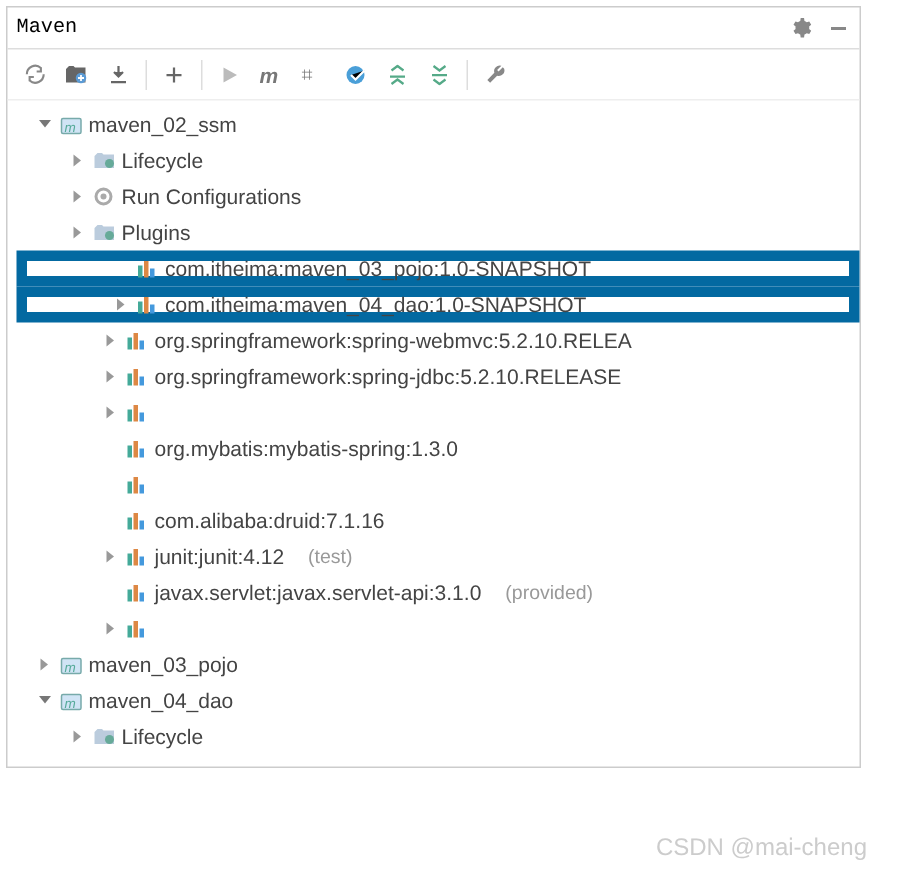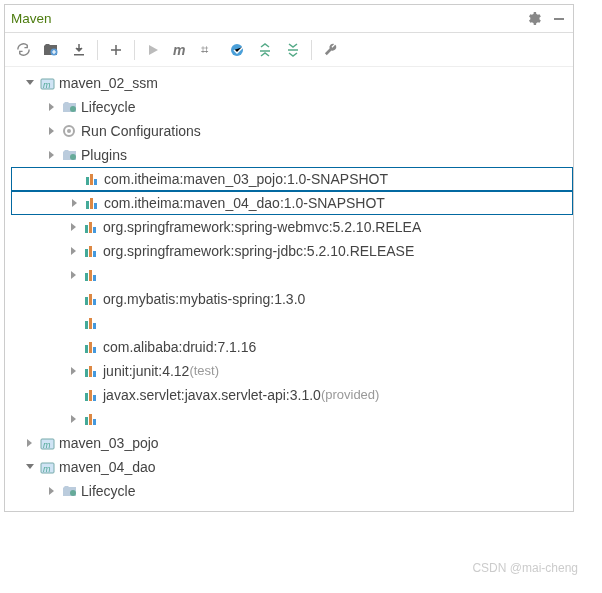--- a/index.html
+++ b/index.html
@@ -1,32 +1,32 @@
 <!DOCTYPE html>
 <html><head>
   <meta charset="utf-8">
   <style>
     * { margin: 0; padding: 0; box-sizing: border-box; font-family: -apple-system, "Segoe UI", Arial, sans-serif; }
     body { background: #fff; width: 602px; height: 593px; position: relative; overflow: hidden; }
     .panel { width: 570px; background: #fff; border: 1px solid #ccc; margin: 4px; }
     .header { display: flex; align-items: center; height: 28px; padding: 0 6px; border-bottom: 1px solid #ddd; }
-    .title { flex: 1; font-size: 13.5px; color: #4d7c0f; }
+    .title { flex: 1; font-size: 13.5px; color: #000000; font-family: Liberation Mono, monospace; }
     .hdr-icon { width: 16px; height: 16px; margin-left: 10px; cursor: pointer; display:flex; align-items:center; justify-content:center; }
     .toolbar { display: flex; align-items: center; height: 34px; padding: 0 6px; gap: 4px; border-bottom: 1px solid #eee; }
     .tbtn { width: 24px; height: 24px; display:flex; align-items:center; justify-content:center; cursor:pointer; }
     .sep { width: 1px; height: 20px; background: #ddd; margin: 0 2px; }
     .tree { padding: 4px 0 8px 6px; font-size: 14px; color: #444; line-height: 1.15; }
     .row { display: flex; align-items: center; height: 24px; white-space: nowrap; }
     .toggle { width: 14px; height: 14px; margin-right: 2px; display:flex; align-items:center; justify-content:center; flex-shrink:0; }
     .spacer { width: 14px; height: 14px; margin-right: 2px; flex-shrink:0; }
     .nicon { width: 16px; height: 16px; margin-right: 4px; display:inline-flex; align-items:center; justify-content:center; flex-shrink:0; }
     .ind { display:inline-block; flex-shrink:0; }
-    .scope { color: #999; margin-left: 0; font-size: 13px; }
-    .boxed { border: 1px solid #0369a1; }
-    .watermark { position: absolute; right: 24px; bottom: 18px; color: #ccc; font-size: 12px; }
+    .scope { color: #999; margin-left: 16px; font-size: 13px; }
+    .boxed { border: 7px solid #0369a1; }
+    .watermark { position: absolute; right: 24px; bottom: 18px; color: #ccc; font-size: 16px; }
   </style>
 </head>
 <body>
 
 <div class="panel">
   <div class="header">
     <span class="title">Maven</span>
     <span class="hdr-icon">
         <svg width="15" height="15" viewBox="0 0 16 16">
           <path fill="#888" d="M8 5a3 3 0 100 6 3 3 0 000-6zm6.4 3c0-.3 0-.6-.1-.9l1.5-1.2-1.4-2.4-1.8.6c-.5-.4-1-.7-1.6-.9L10.7 1H8.3l-.3 2.2c-.6.2-1.1.5-1.6.9l-1.8-.6L3.2 5.9l1.5 1.2c-.1.3-.1.6-.1.9s0 .6.1.9l-1.5 1.2 1.4 2.4 1.8-.6c.5.4 1 .7 1.6.9l.3 2.2h2.4l.3-2.2c.6-.2 1.1-.5 1.6-.9l1.8.6 1.4-2.4-1.5-1.2c.1-.3.1-.6.1-.9z"></path>

